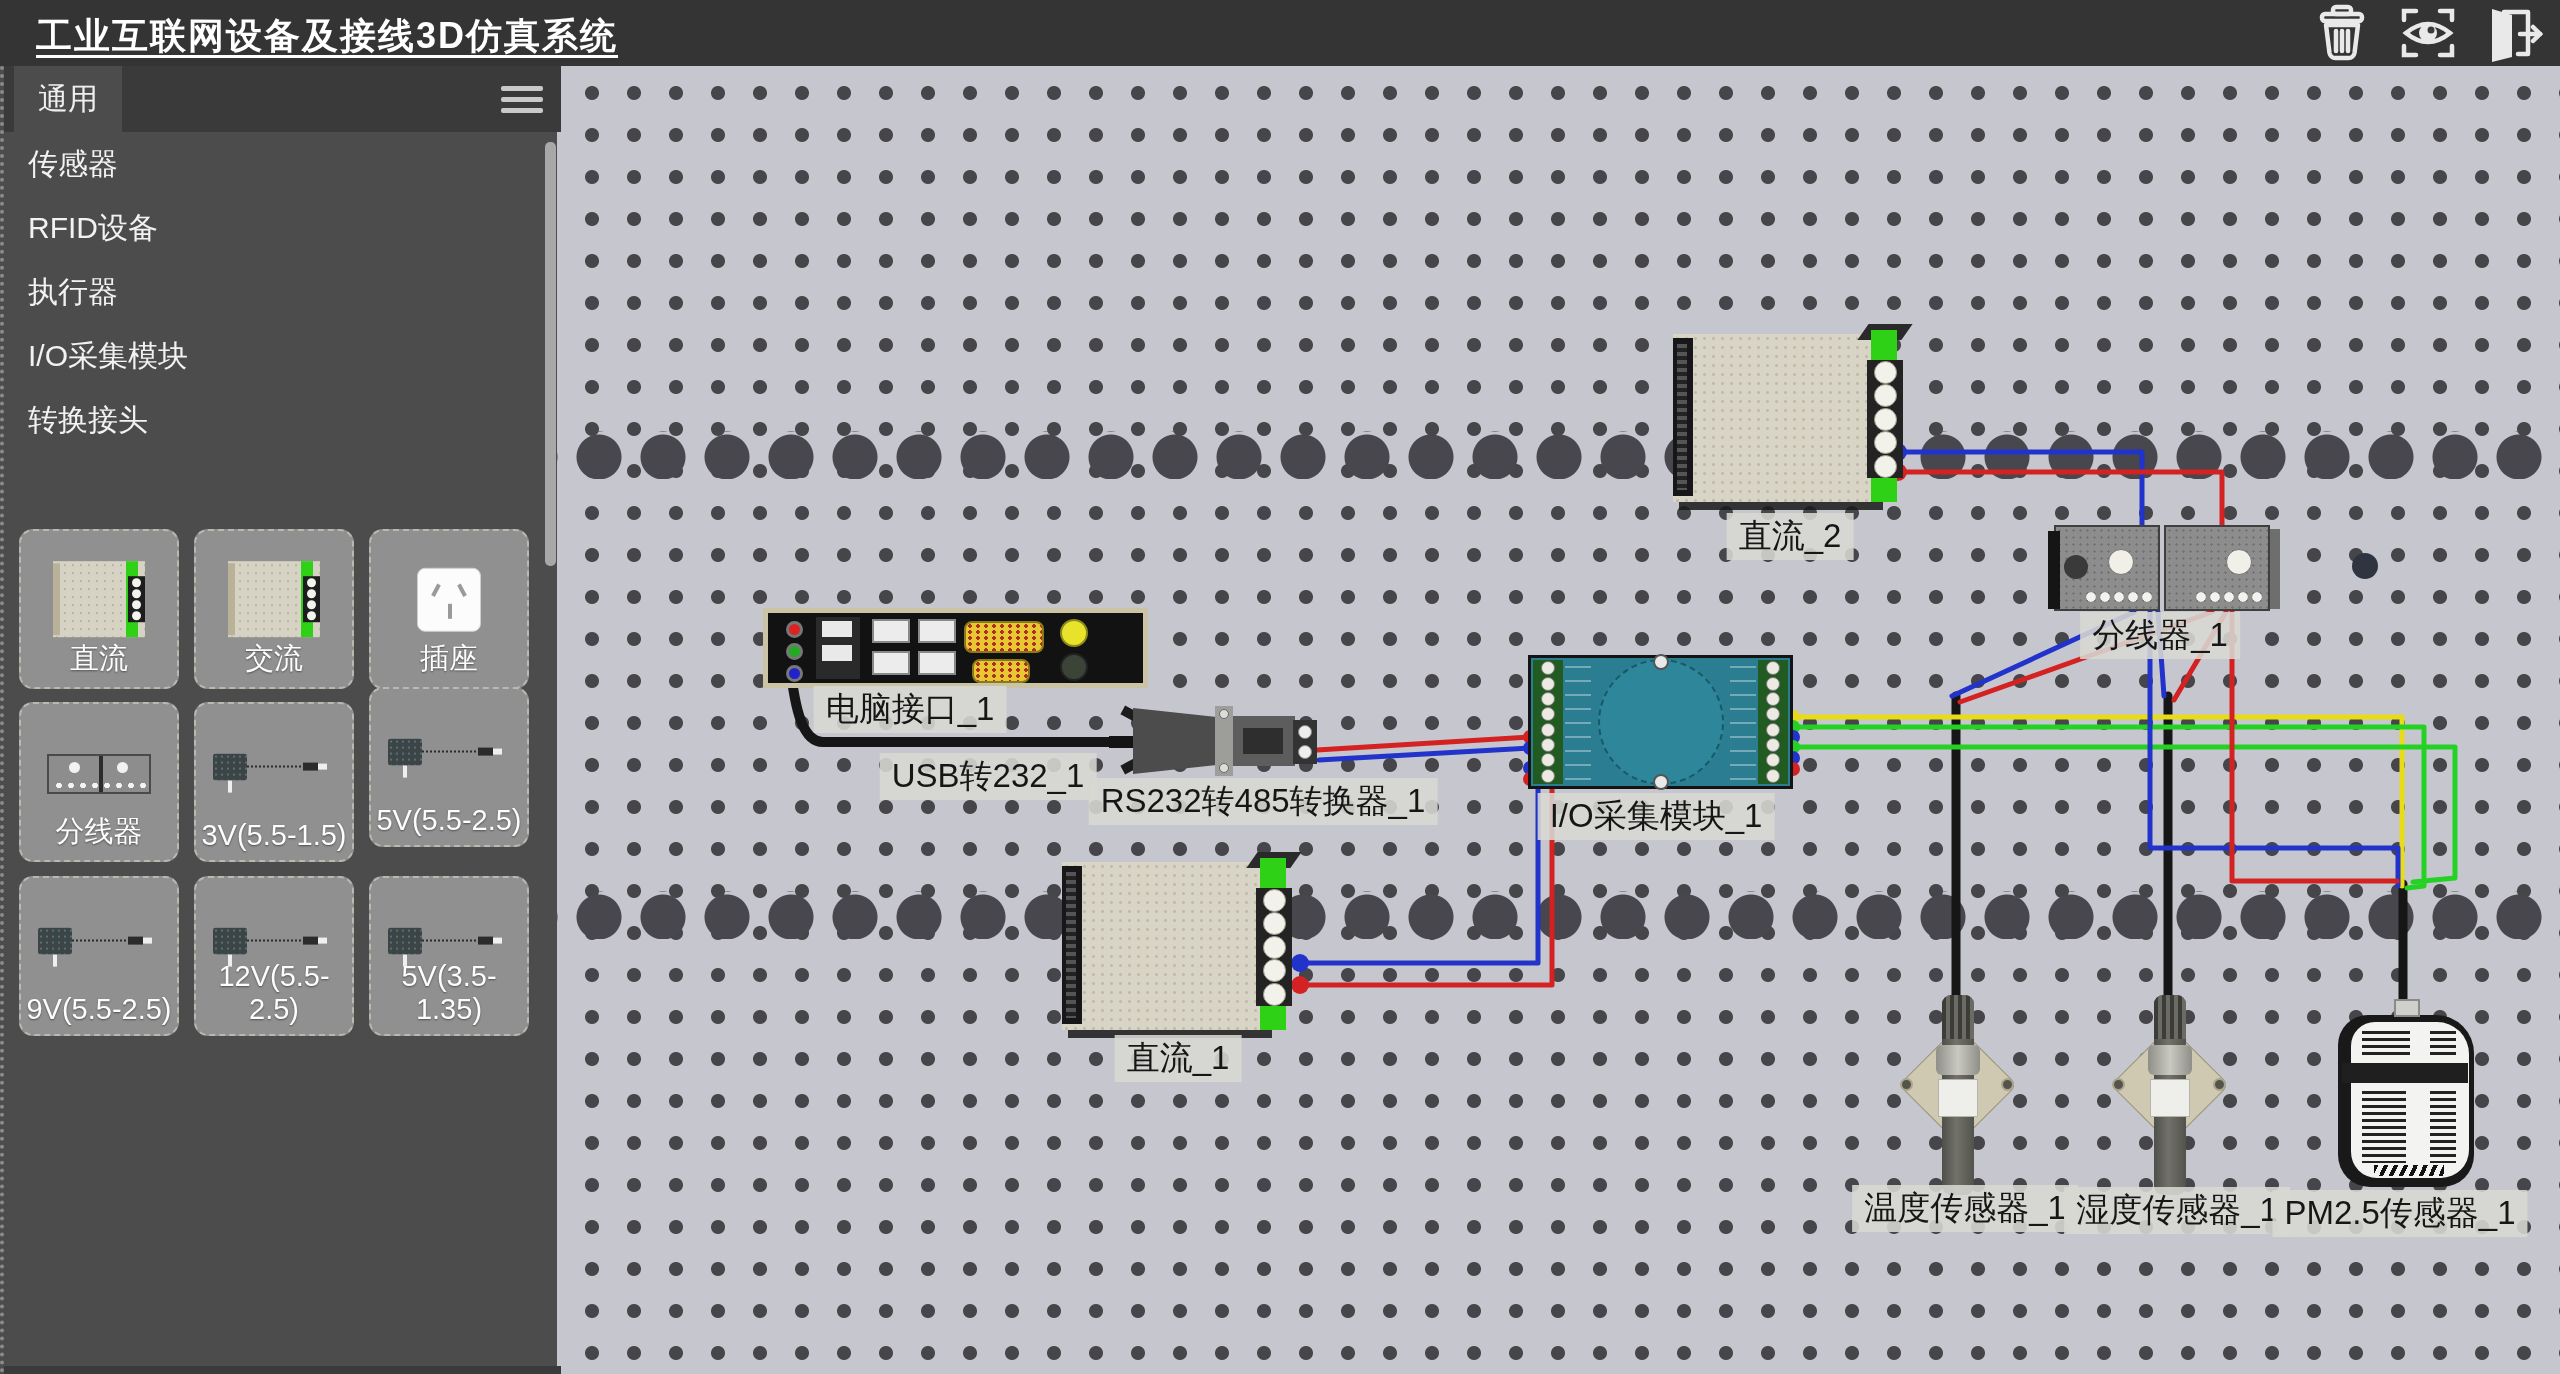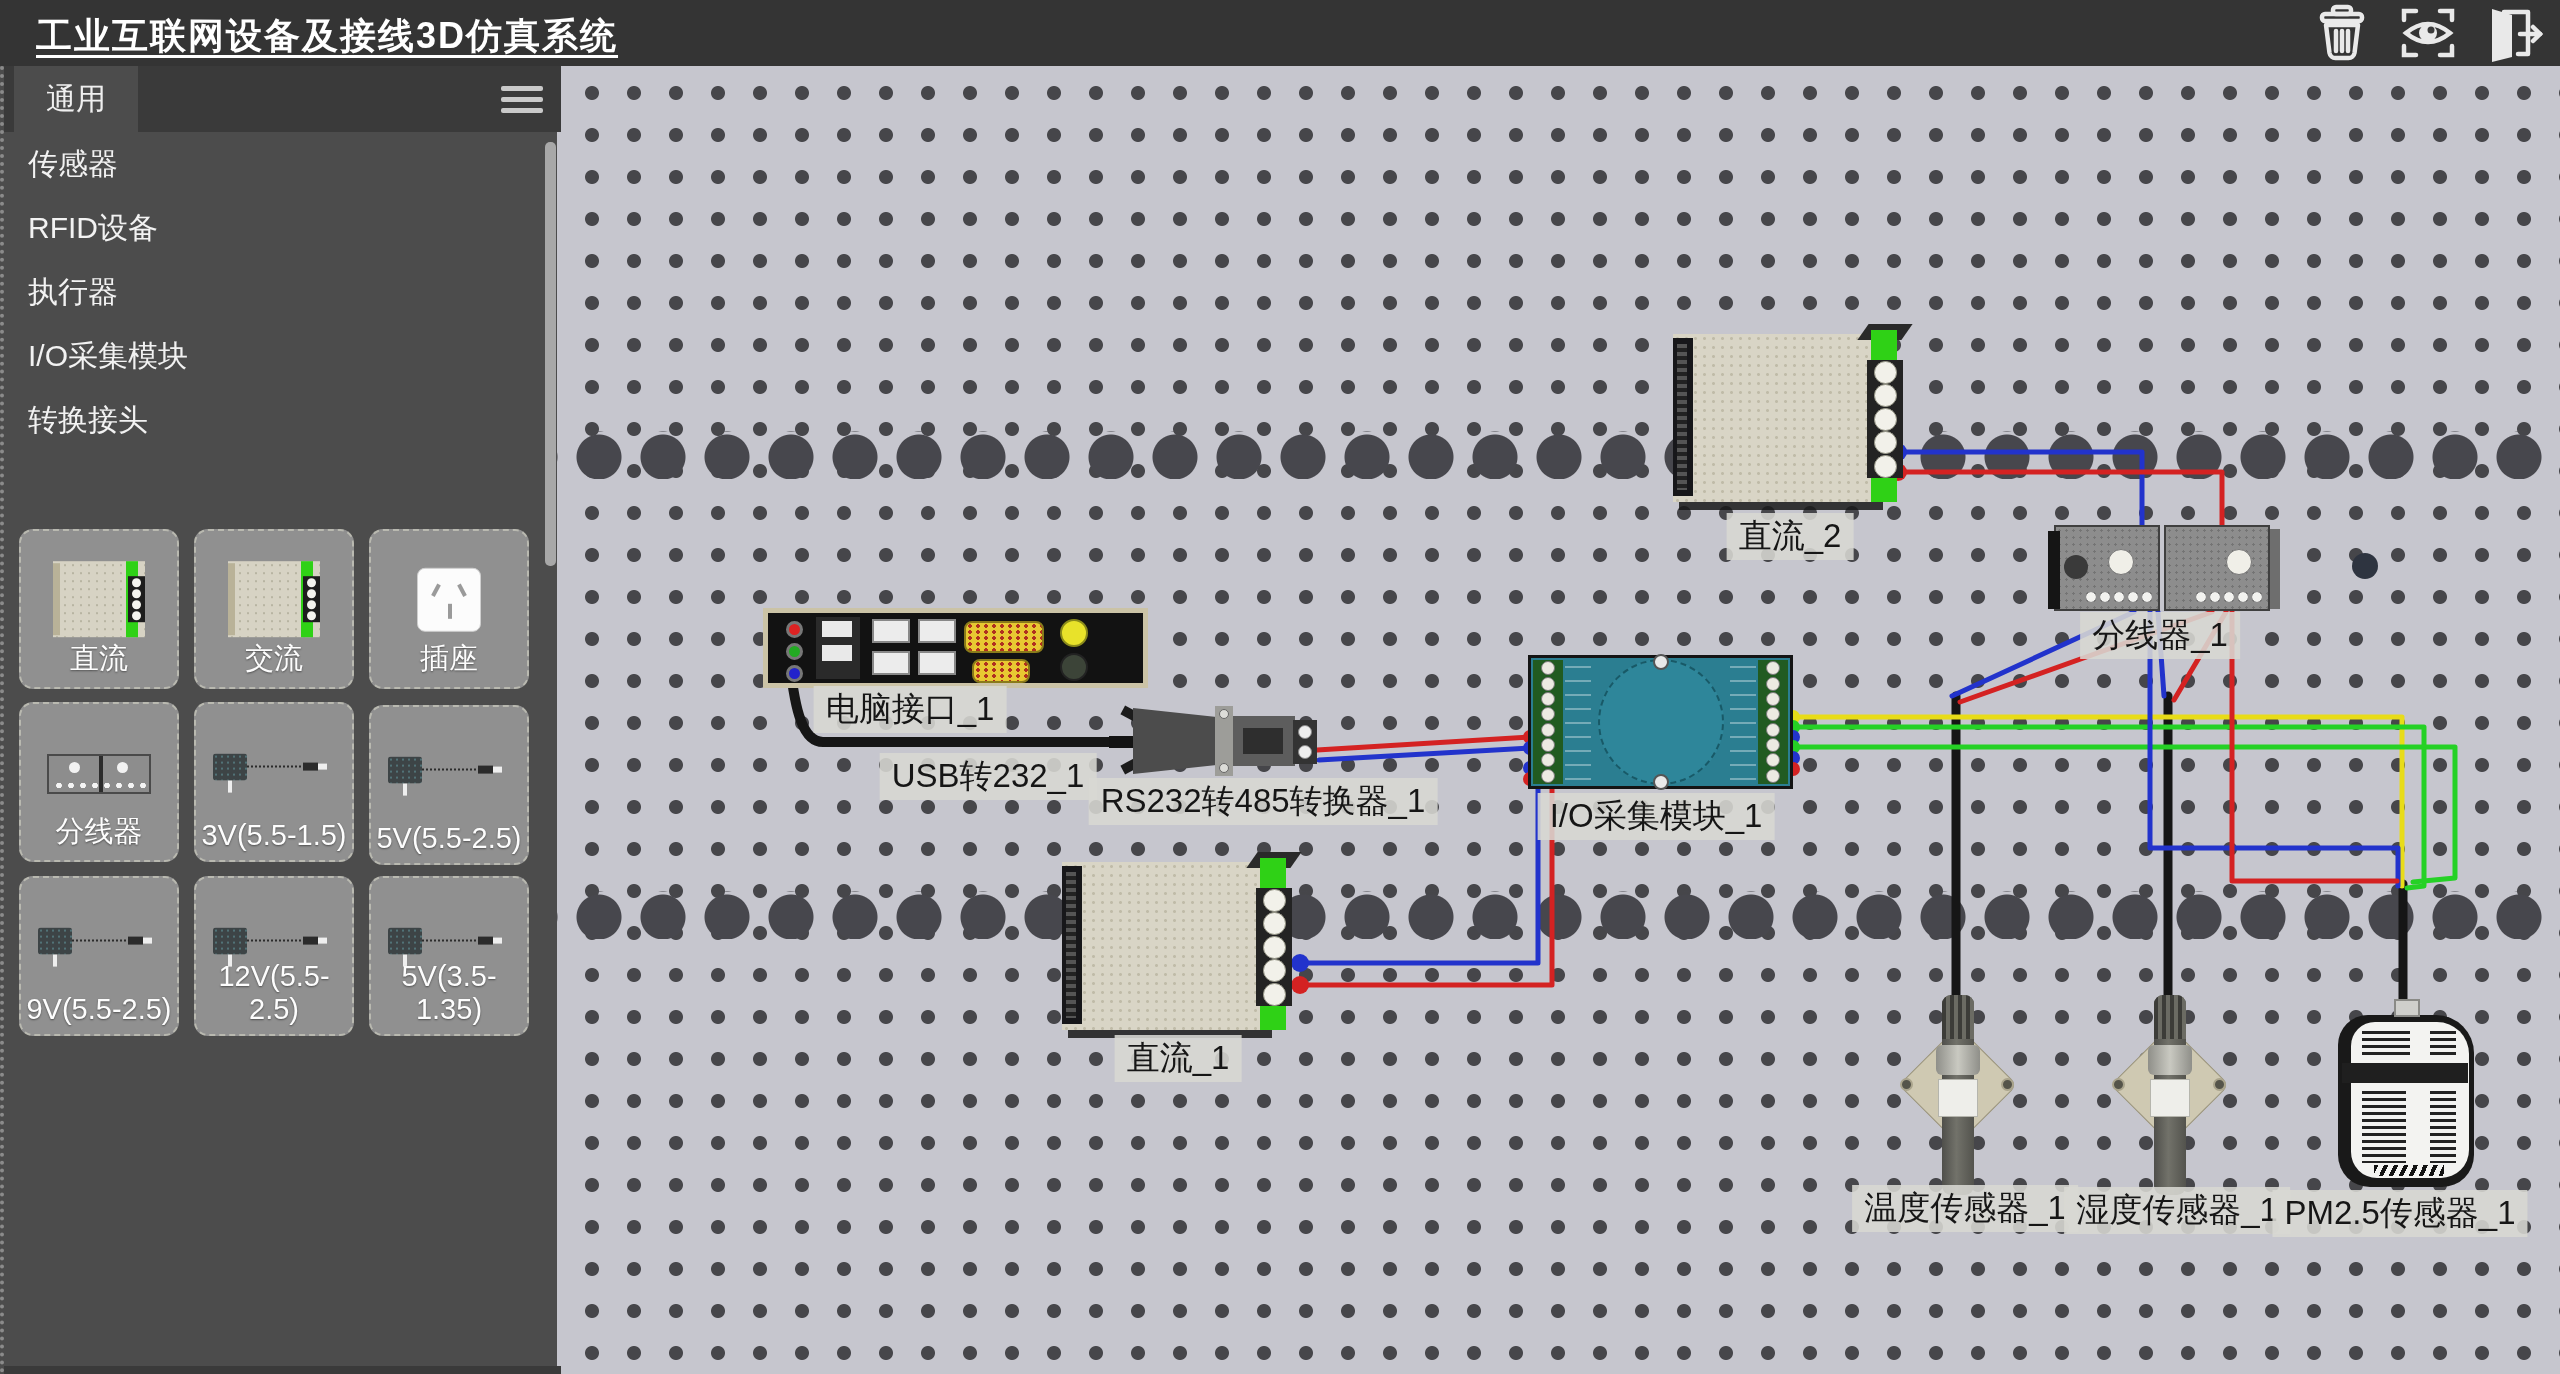--- a/index.html
+++ b/index.html
@@ -10,34 +10,34 @@
   .topbar{position:absolute;left:0;top:0;width:2560px;height:66px;background:#343434;z-index:40;}
   .title{position:absolute;left:36px;top:12px;font-size:36px;font-weight:bold;color:#fff;
     letter-spacing:2px;text-decoration:underline;text-underline-offset:7px;}
   .topicons{position:absolute;right:14px;top:4px;display:flex;gap:22px;}
   .topicons svg{display:block;}
 
   
   .sidebar{position:absolute;left:0;top:66px;width:557px;height:1308px;background:#4c4c4c;
     border-left:4px dotted #8b8b8b;z-index:30;}
   .tabrow{position:absolute;left:0;top:0;width:557px;height:66px;background:#3a3a3a;}
-  .tab{position:absolute;left:10px;top:0;width:124px;height:66px;background:#4c4c4c;
+  .tab{position:absolute;left:10px;top:0;width:108px;height:66px;background:#4c4c4c;
     color:#efefef;font-size:30px;display:flex;align-items:center;justify-content:center;}
   .hamburger{position:absolute;right:18px;top:20px;width:42px;height:28px;cursor:pointer;}
   .hamburger i{display:block;height:5px;background:#c9c9c9;margin-bottom:6px;border-radius:2px;}
   .menu{position:absolute;left:0;top:66px;width:557px;}
   .menu-item{height:64px;line-height:64px;padding-left:24px;color:#f2f2f2;font-size:30px;}
   .vscroll{position:absolute;left:541px;top:76px;width:11px;height:424px;background:#a8a8a8;border-radius:5px;}
   .grid{position:absolute;left:0;top:463px;width:557px;}
   .tile{position:absolute;width:160px;height:160px;background:#909090;border:2px dashed rgba(235,235,215,.45);
     border-radius:14px;}
   .tile .lbl{position:absolute;bottom:8px;left:0;width:100%;text-align:center;color:#fdfdfd;
     font-size:29px;text-shadow:0 1px 2px rgba(0,0,0,.45);}
   .t0{left:15px;top:0;text-decoration:underline;} .t1{left:190px;top:0;} .t2{left:365px;top:0;}
-  .t3{left:15px;top:173px;} .t4{left:190px;top:173px;} .t5{left:365px;top:176px;padding-left:48px;}
+  .t3{left:15px;top:173px;} .t4{left:190px;top:173px;} .t5{left:365px;top:158px;padding-left:48px;}
   .t6{left:15px;top:347px;} .t7{left:190px;top:347px;} .t8{left:365px;top:347px;text-decoration:underline;}
   .sb-bottom{position:absolute;left:0;bottom:0;width:557px;height:8px;background:#3a3a3a;}
 
   
   .thumb{position:absolute;left:50%;top:46%;transform:translate(-50%,-55%);}
   .th-psu{width:92px;height:76px;background:#d7d3c4;
      background-image:radial-gradient(rgba(70,70,40,.22) 1px,transparent 1.5px);background-size:8px 8px;}
   .th-psu .edge{position:absolute;left:0;top:2px;width:7px;height:72px;background:#b9b298;}
   .th-psu .grn{position:absolute;right:7px;top:0;width:12px;height:76px;background:#2fd116;}
   .th-psu .blk{position:absolute;right:0;top:15px;width:17px;height:46px;background:#1d1d1d;

